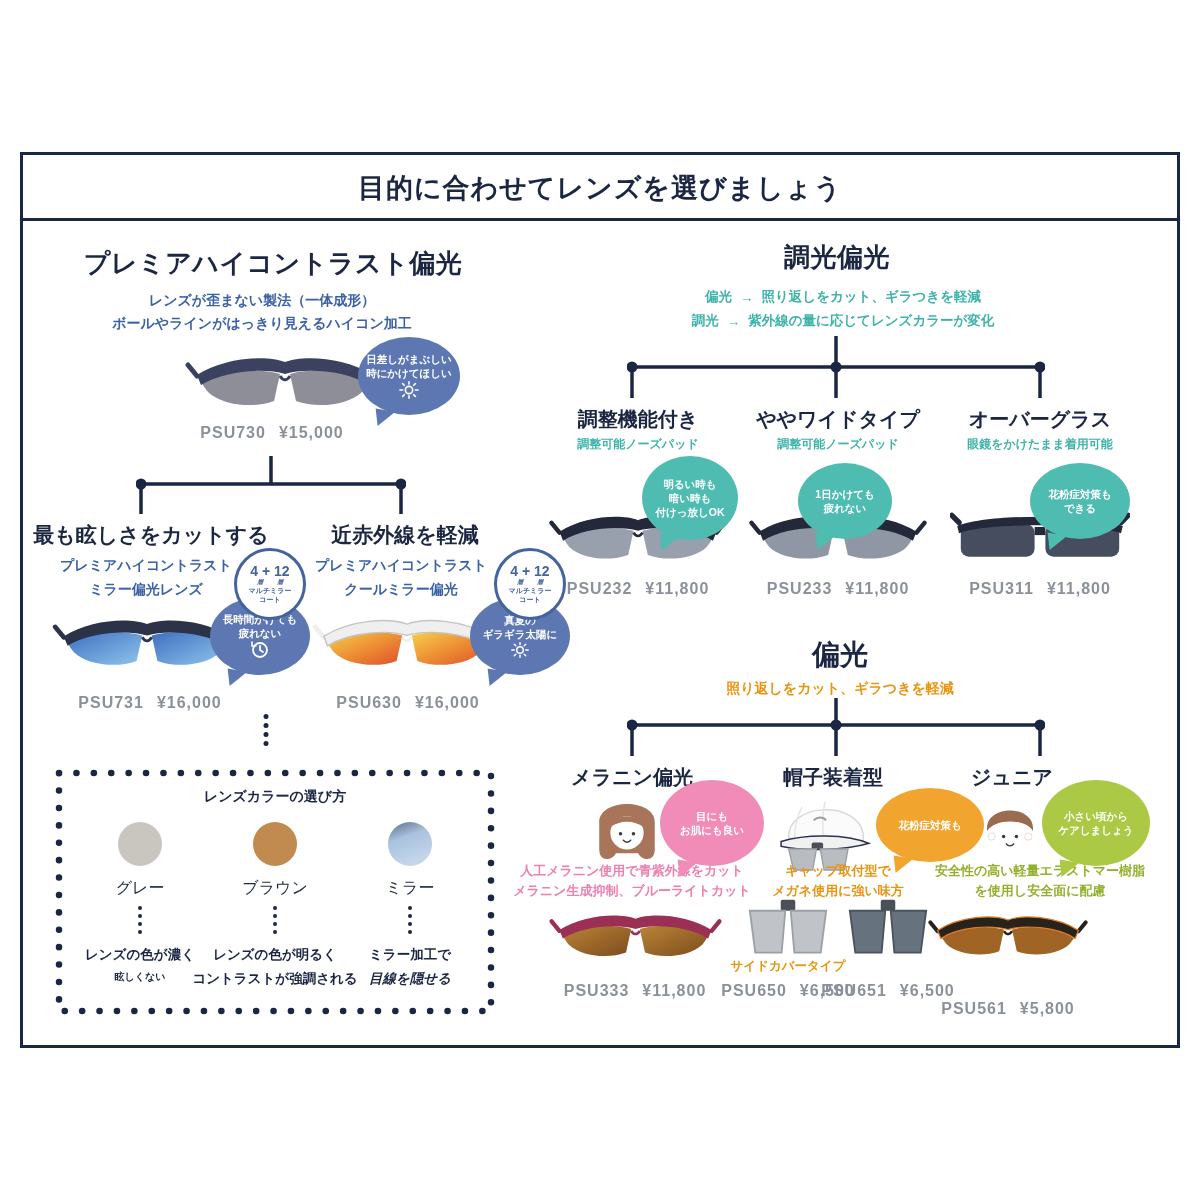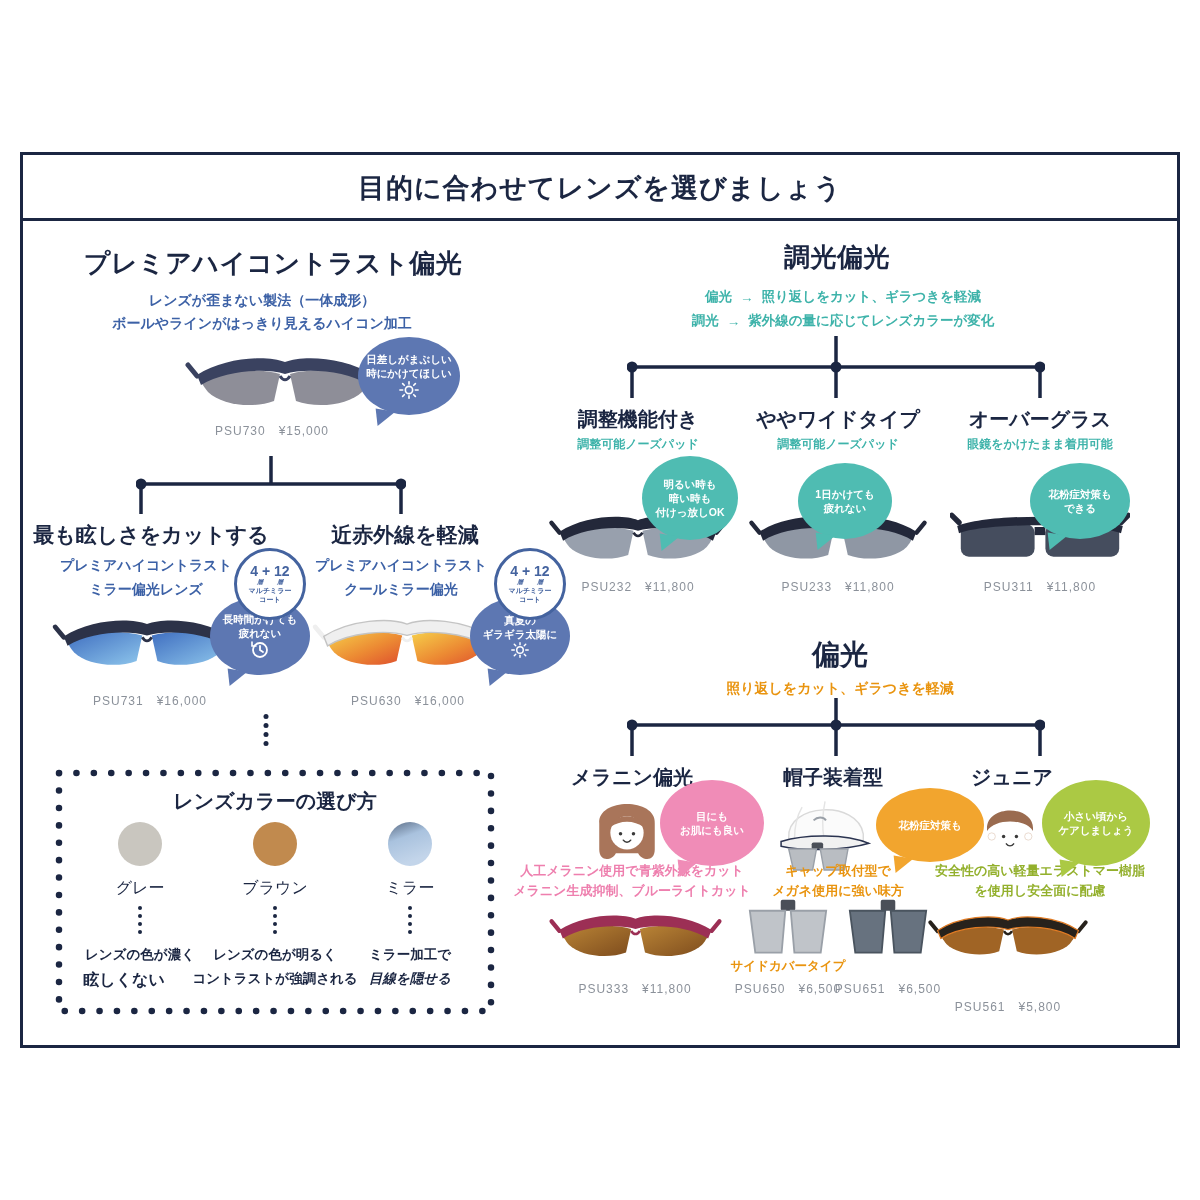--- a/index.html
+++ b/index.html
@@ -16,21 +16,21 @@
   .b{font-weight:bold;}
   .frame{position:absolute;left:20px;top:152px;width:1154px;height:890px;border:3px solid #1b2642;}
   .hdr-line{position:absolute;left:20px;top:218px;width:1160px;height:3px;background:#1b2642;}
   .title{font-size:27px;letter-spacing:1px;}
   .h1{font-size:26px;letter-spacing:.5px;}
   .h2{font-size:21px;}
   .h3{font-size:20px;}
   .sub14{font-size:14px;line-height:1.0;}
   .sub12{font-size:12px;}
   .caption{position:absolute;transform:translateX(-50%);white-space:nowrap;display:flex;gap:13px;
-           color:#8b919a;font-size:12px;letter-spacing:1px;}
+           color:#8b919a;font-size:16px;letter-spacing:1px;font-weight:bold;}
   .bubble{position:absolute;border-radius:50%;color:#fff;display:flex;flex-direction:column;
           align-items:center;justify-content:center;font-weight:bold;text-align:center;
           line-height:1.35;z-index:2;}
   .bubble .tail{position:absolute;bottom:-12px;left:16px;width:0;height:0;
           border-left:5px solid transparent;border-right:15px solid transparent;
           border-top:17px solid #000;transform:rotate(10deg);}
   .bb-blue{background:#5d77b2;} .bb-blue .tail{border-top-color:#5d77b2;}
   .bb-teal{background:#4fbcb2;} .bb-teal .tail{border-top-color:#4fbcb2;}
   .bb-pink{background:#f08cb7;text-align:center;} .bb-pink .tail{border-top-color:#f08cb7;}
   .bb-orange{background:#f2a52e;} .bb-orange .tail{border-top-color:#f2a52e;}
@@ -212,21 +212,21 @@
   <div class="vdots" style="left:266px;top:714px;">
       <i></i>
       <i></i>
       <i></i>
       <i></i>
     </div>
 
   <svg class="abs" style="left:52px;top:766px;" width="446" height="252">
     <rect x="7" y="7" width="432" height="238" fill="none" stroke="#1b2642" stroke-width="6.5" stroke-dasharray="0.1 17.3" stroke-linecap="round"></rect>
   </svg>
-  <div class="ctr b navy" style="left:275px;top:788px;font-size:20px;text-align:right;">レンズカラーの選び方</div>
+  <div class="ctr b navy" style="left:275px;top:788px;font-size:14px;text-align:right;">レンズカラーの選び方</div>
 
   <div class="color-dot c-gray" style="left:140px;top:822px;"></div>
   <div class="color-dot c-brown" style="left:275px;top:822px;"></div>
   <div class="color-dot c-mirror" style="left:410px;top:822px;"></div>
 
   <div class="ctr navy" style="left:140px;top:878px;font-size:16px;">グレー</div>
   <div class="ctr navy" style="left:275px;top:878px;font-size:16px;">ブラウン</div>
   <div class="ctr navy" style="left:410px;top:878px;font-size:16px;">ミラー</div>
 
   <div class="vdots" style="left:140px;top:906px;">
@@ -242,21 +242,21 @@
       <i style="width:4px;height:4px;"></i>
     </div>
   <div class="vdots" style="left:410px;top:906px;">
       <i style="width:4px;height:4px;"></i>
       <i style="width:4px;height:4px;"></i>
       <i style="width:4px;height:4px;"></i>
       <i style="width:4px;height:4px;"></i>
     </div>
 
   <div class="ctr b navy" style="left:140px;top:946px;font-size:13.5px;">レンズの色が濃く</div>
-  <div class="ctr b navy" style="left:124px;top:970px;font-size:16px;">眩しくない</div>
+  <div class="ctr b navy" style="left:140px;top:970px;font-size:10px;">眩しくない</div>
   <div class="ctr b navy" style="left:275px;top:946px;font-size:13.5px;">レンズの色が明るく</div>
   <div class="ctr b navy" style="left:275px;top:970px;font-size:13.5px;">コントラストが強調される</div>
   <div class="ctr b navy" style="left:410px;top:946px;font-size:13.5px;">ミラー加工で</div>
   <div class="ctr b navy" style="left:410px;top:970px;font-size:13.5px;font-style:italic;">目線を隠せる</div>
 
   <div class="ctr h1 b navy" style="left:837px;top:240px;">調光偏光</div>
   <div class="ctr" style="left:843px;top:288px;">
     <span class="arrowline teal">
       <span>偏光</span>
       <span>→</span>

